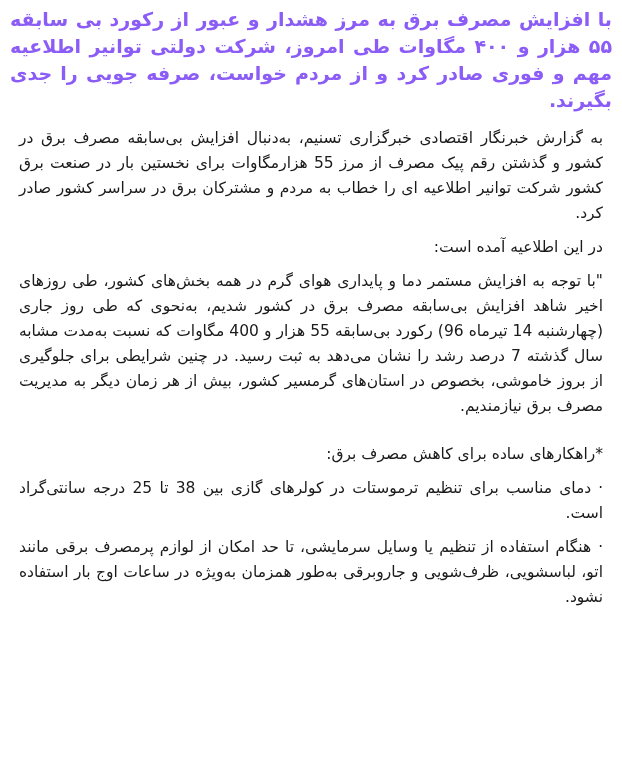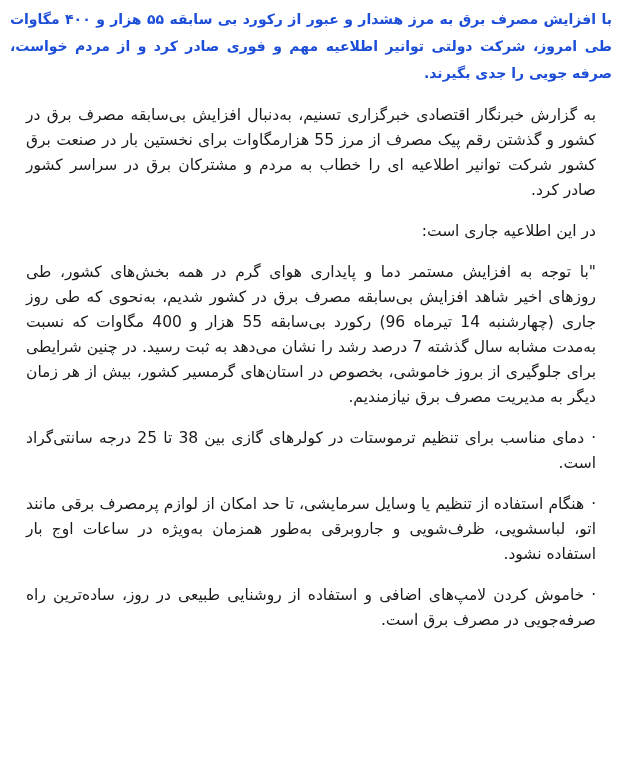--- a/index.html
+++ b/index.html
@@ -22,35 +22,35 @@
   .article-title {
     font-size: 24px;
     line-height: 36px;
     font-weight: 700;
     margin: 0 0 14px 0;
     text-align: right;
     color: #000000;
     letter-spacing: -0.3px;
   }
   .article-lead {
-    font-size: 14px;
+    font-size: 19px;
     line-height: 27px;
     font-weight: 700;
     margin: 0 0 12px 0;
     text-align: justify;
-    color: #1d4ed8;
+    color: #8b5cf6;
   }
   .body-paragraph,
   .tips-heading,
   .tip-item,
   .closing-line {
     font-size: 15.5px;
     line-height: 25px;
     font-weight: 400;
-    margin: 16px;
+    margin: 9px;
     text-align: justify;
     color: #1a1a1a;
   }
   .tips-heading {
     margin-top: 23px;
     text-align: right;
   }
   .closing-line {
     text-align: right;
   }
@@ -65,31 +65,29 @@
 </head>
 <body>
 
 <div class="page">
 
 
   <p class="article-lead">با افزایش مصرف برق به مرز هشدار و عبور از رکورد بی سابقه ۵۵ هزار و ۴۰۰ مگاوات طی امروز، شرکت دولتی توانیر اطلاعیه مهم و فوری صادر کرد و از مردم خواست، صرفه جویی را جدی بگیرند.</p>
 
   <div>
     <p class="body-paragraph">به گزارش خبرنگار اقتصادی خبرگزاری تسنیم، به‌دنبال افزایش بی‌سابقه مصرف برق در کشور و گذشتن رقم پیک مصرف از مرز 55 هزارمگاوات برای نخستین بار در صنعت برق کشور شرکت توانیر اطلاعیه ای را خطاب به مردم و مشترکان برق در سراسر کشور صادر کرد.</p>
-    <p class="body-paragraph">در این اطلاعیه جاری است:</p>
+    <p class="body-paragraph">در این اطلاعیه آمده است:</p>
     <p class="body-paragraph">"با توجه به افزایش مستمر دما و پایداری هوای گرم در همه بخش‌های کشور، طی روزهای اخیر شاهد افزایش بی‌سابقه مصرف برق در کشور شدیم، به‌نحوی که طی روز جاری (چهارشنبه 14 تیرماه 96) رکورد بی‌سابقه 55 هزار و 400 مگاوات که نسبت به‌مدت مشابه سال گذشته 7 درصد رشد را نشان می‌دهد به ثبت رسید. در چنین شرایطی برای جلوگیری از بروز خاموشی، بخصوص در استان‌های گرمسیر کشور، بیش از هر زمان دیگر به مدیریت مصرف برق نیازمندیم.</p>
   </div>
 
+  <p class="tips-heading">*راهکارهای ساده برای کاهش مصرف برق:</p>
 
   <div>
     <div class="tip-item">
       <span class="bullet-marker">·</span><span>دمای مناسب برای تنظیم ترموستات در کولرهای گازی بین 38 تا 25 درجه سانتی‌گراد است.</span>
     </div>
     <div class="tip-item">
       <span class="bullet-marker">·</span><span>هنگام استفاده از تنظیم یا وسایل سرمایشی، تا حد امکان از لوازم پرمصرف برقی مانند اتو، لباسشویی، ظرف‌شویی و جاروبرقی به‌طور همزمان به‌ویژه در ساعات اوج بار استفاده نشود.</span>
     </div>
-    <div class="tip-item">
-      <span class="bullet-marker">·</span><span>خاموش کردن لامپ‌های اضافی و استفاده از روشنایی طبیعی در روز، ساده‌ترین راه صرفه‌جویی در مصرف برق است.</span>
-    </div>
   </div>
 
 
 </div>
 
 </body></html>

